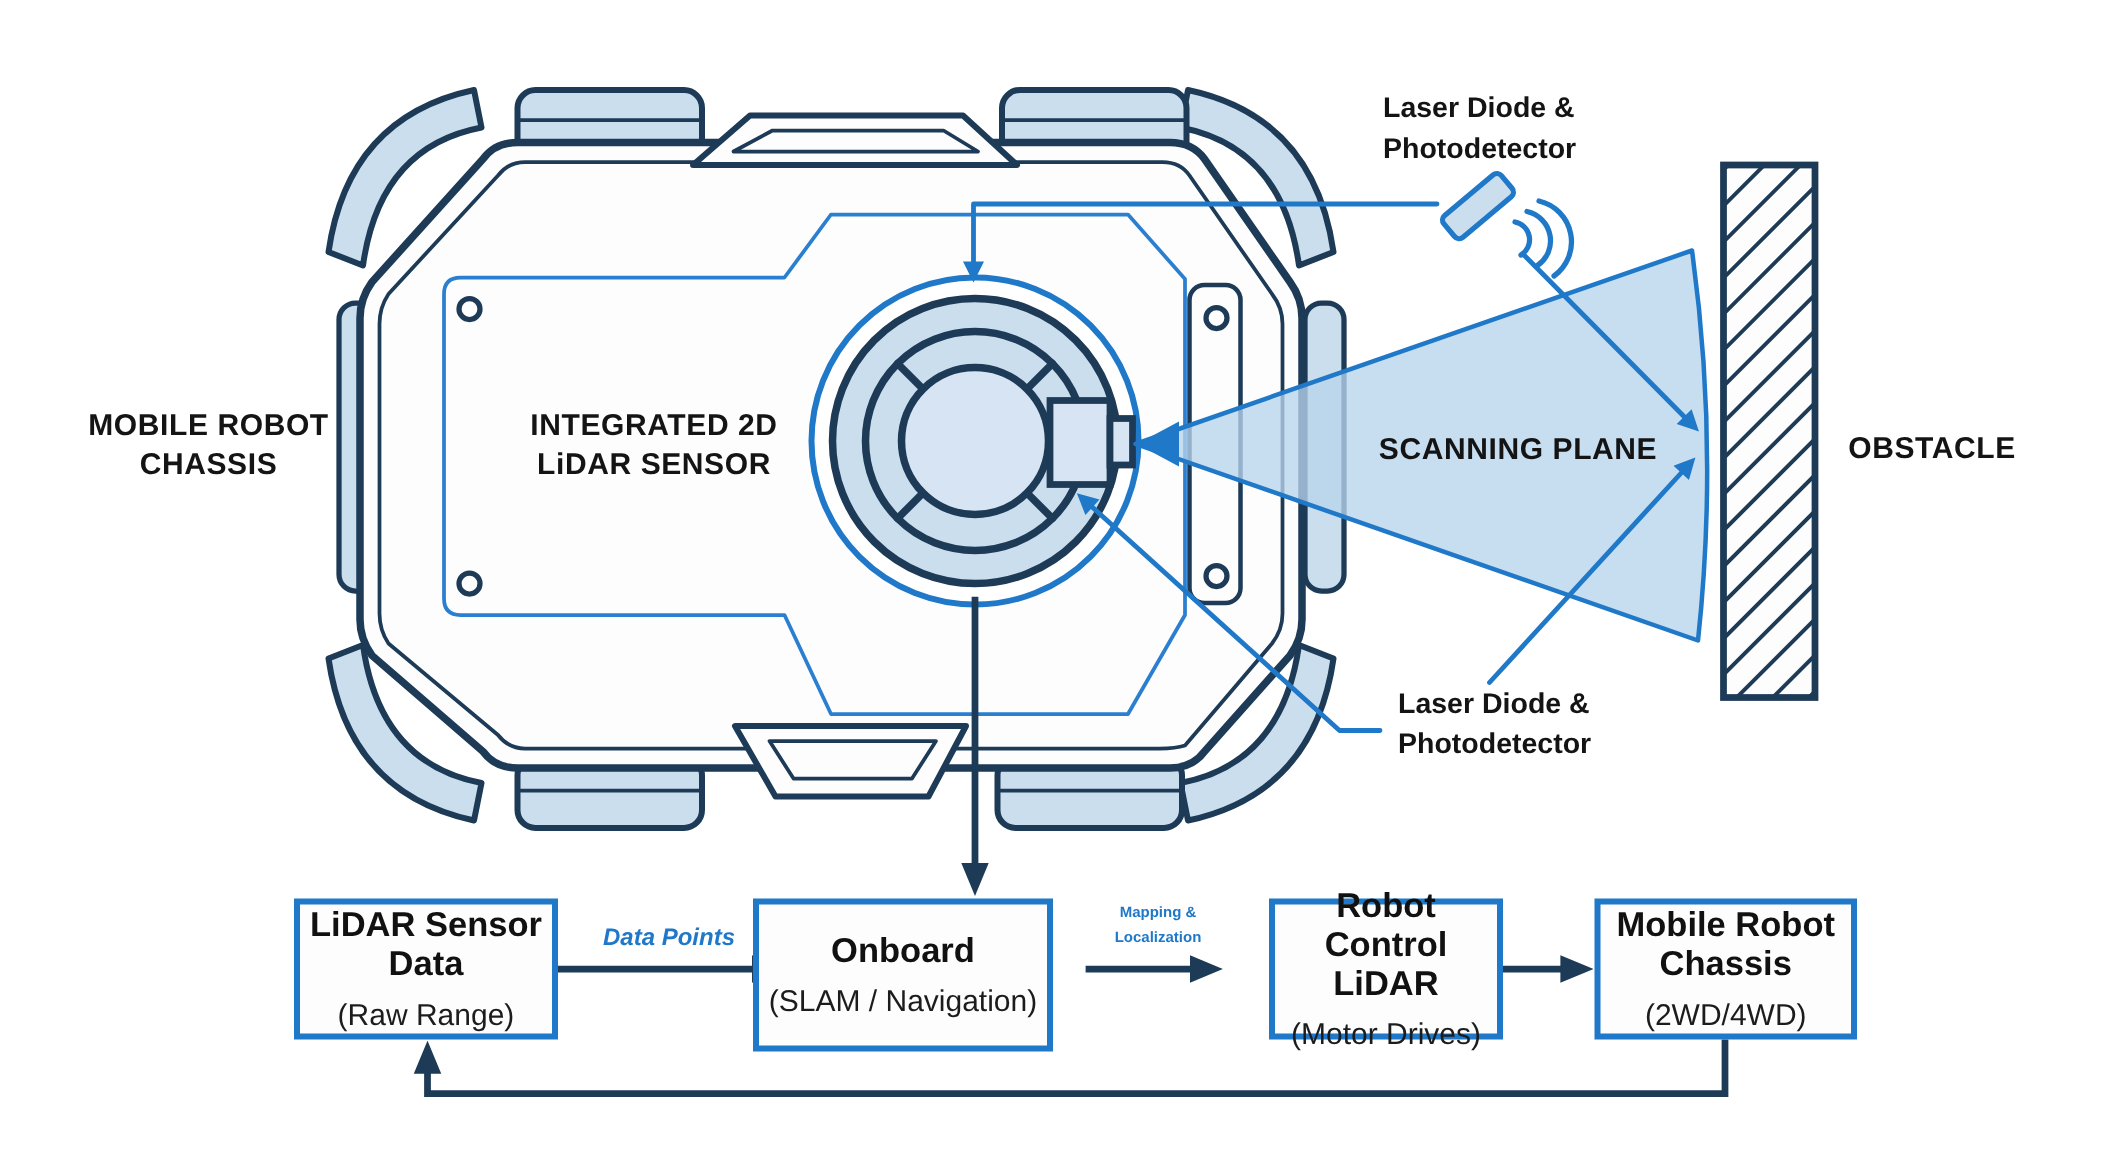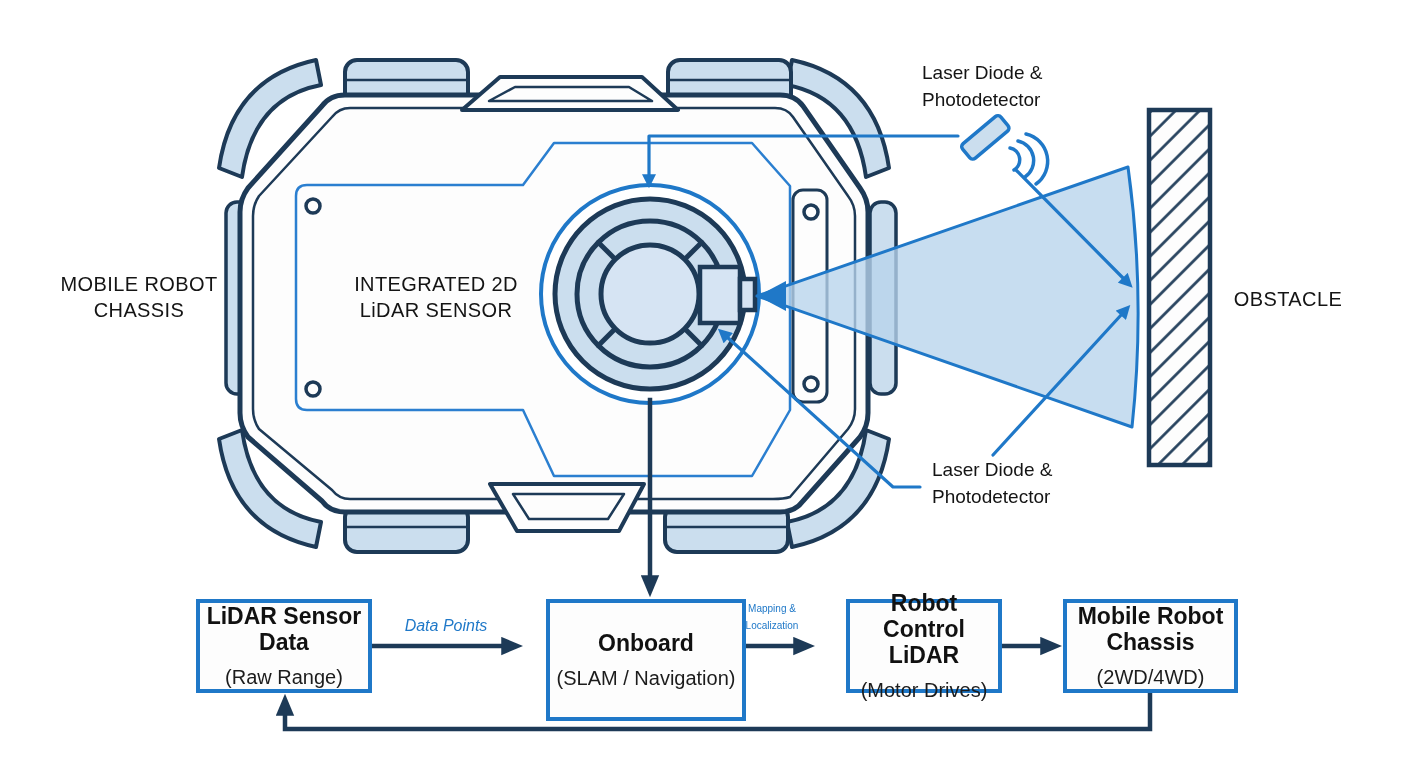--- a/index.html
+++ b/index.html
@@ -1,20 +1,20 @@
 <!DOCTYPE html>
 <html><head>
 <meta charset="utf-8">
 <style>
   html,body{margin:0;padding:0;background:#ffffff;}
   body{width:1408px;height:768px;position:relative;overflow:hidden;
        font-family:"Liberation Sans","DejaVu Sans",sans-serif;color:#141414;}
   .stage{position:absolute;inset:0;}
   svg{position:absolute;left:0;top:0;}
-  .lbl{position:absolute;font-weight:normal;color:#141414;white-space:nowrap;}
+  .lbl{position:absolute;font-weight:bold;color:#141414;white-space:nowrap;}
   .lbl.center{transform:translate(-50%,-50%);text-align:center;}
   .big{font-size:20px;line-height:26px;letter-spacing:.4px;}
   .med{font-size:19px;line-height:27px;text-align:left;}
   .blue-italic{font-size:16px;font-style:italic;color:#1f78c8;}
   .blue-small{font-size:10px;line-height:17px;color:#1f78c8;text-align:center;}
   .fbox{position:absolute;box-sizing:border-box;border:4px solid #1f78c8;background:#fdfdfd;
         display:flex;flex-direction:column;align-items:center;justify-content:center;text-align:center;}
   .ft{font-weight:bold;font-size:23px;line-height:26px;color:#111;}
   .fs{font-size:20px;line-height:23px;color:#1c1c1c;margin-top:11px;}
 </style>
@@ -137,20 +137,21 @@
   <div>MOBILE ROBOT</div>
   <div>CHASSIS</div>
 </div>
 
 <div class="lbl center big" style="left:436px;top:297px">
   <div>INTEGRATED 2D</div>
   <div>LiDAR SENSOR</div>
 </div>
 
 <div class="lbl center big" style="left:1012px;top:300px">
+  <div>SCANNING PLANE</div>
 </div>
 
 <div class="lbl center big" style="left:1288px;top:299px">OBSTACLE</div>
 
 <div class="lbl med" style="left:922px;top:59px">
   <div>Laser Diode &amp;</div>
   <div>Photodetector</div>
 </div>
 
 <div class="lbl med" style="left:932px;top:456px">
@@ -161,21 +162,21 @@
 <div class="fbox" style="left:196px;top:599px;width:176px;height:94px">
   <div class="ft">
     <span>LiDAR Sensor</span><br>
     <span>Data</span>
   </div>
   <div class="fs">(Raw Range)</div>
 </div>
 
 <div class="lbl center blue-italic" style="left:446px;top:626px">Data Points</div>
 
-<div class="fbox" style="left:546px;top:599px;width:200px;height:122px">
+<div class="fbox" style="left:502px;top:599px;width:200px;height:102px">
   <div class="ft">
     <span>Onboard</span><br>
   </div>
   <div class="fs">(SLAM / Navigation)</div>
 </div>
 
 <div class="lbl center blue-small" style="left:772px;top:617px">
   <div>Mapping &amp;</div>
   <div>Localization</div>
 </div>

